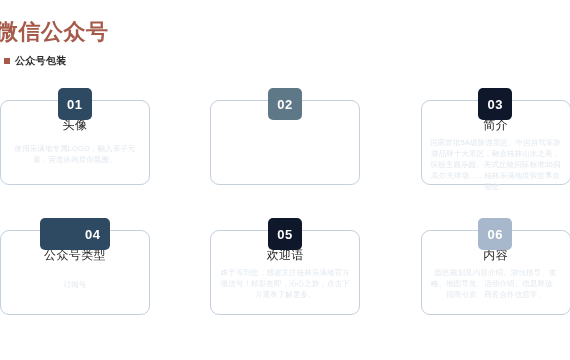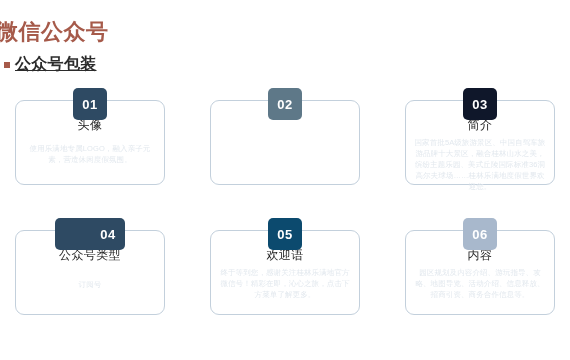--- a/index.html
+++ b/index.html
@@ -41,44 +41,43 @@
     gap: 5px;
   }
   .subtitle-bullet {
     width: 6px;
     height: 6px;
     background: #a65a4a;
     display: inline-block;
     flex: 0 0 auto;
   }
   .subtitle-text {
-    font-size: 16px;
+    font-size: 10px;
     font-weight: bold;
     color: #2b2b2b;
     letter-spacing: 0.3px;
     white-space: nowrap;
-    text-decoration: underline;
   }
 
   
   .cards-area {
     position: absolute;
     left: 0;
     top: 80px;
     width: 570px;
     height: 280px;
   }
   .card-row {
     position: absolute;
     left: 0;
     width: 570px;
     height: 130px;
     display: flex;
     justify-content: center;
-    gap: 45px;
+    gap: 61px;
   }
   .card-row.row-1 { top: 8px; }
   .card-row.row-2 { top: 138px; }
 
   .card {
     position: relative;
     width: 150px;
     height: 97px;
     box-sizing: border-box;
   }
@@ -192,21 +191,21 @@
       <div class="card-frame"></div>
       <div class="badge" style="background: rgb(46, 74, 99); padding-left: 36px;">04</div>
       <div class="card-body">
         <div class="card-heading">公众号类型</div>
         <div class="card-text short">订阅号</div>
       </div>
     </div>
 
     <div class="card">
       <div class="card-frame"></div>
-      <div class="badge" style="background: #0c4a6e;">05</div>
+      <div class="badge" style="background: #0f172a;">05</div>
       <div class="card-body">
         <div class="card-heading">欢迎语</div>
         <div class="card-text">终于等到您，感谢关注桂林乐满地官方微信号！精彩在即，沁心之旅，点击下方菜单了解更多。</div>
       </div>
     </div>
 
     <div class="card">
       <div class="card-frame"></div>
       <div class="badge" style="background: rgb(168, 184, 204);">06</div>
       <div class="card-body">

